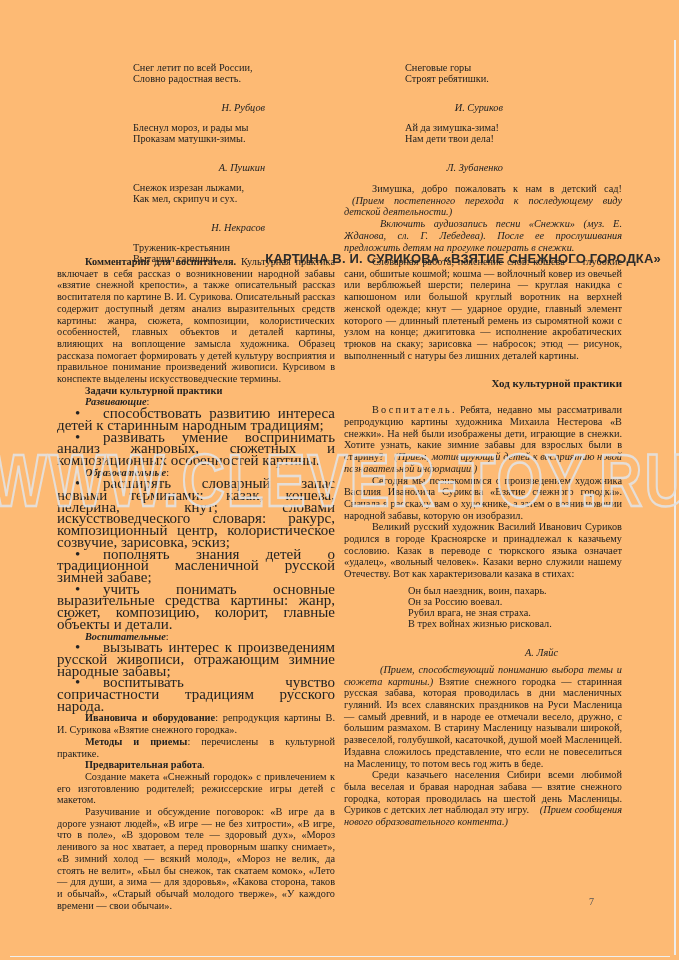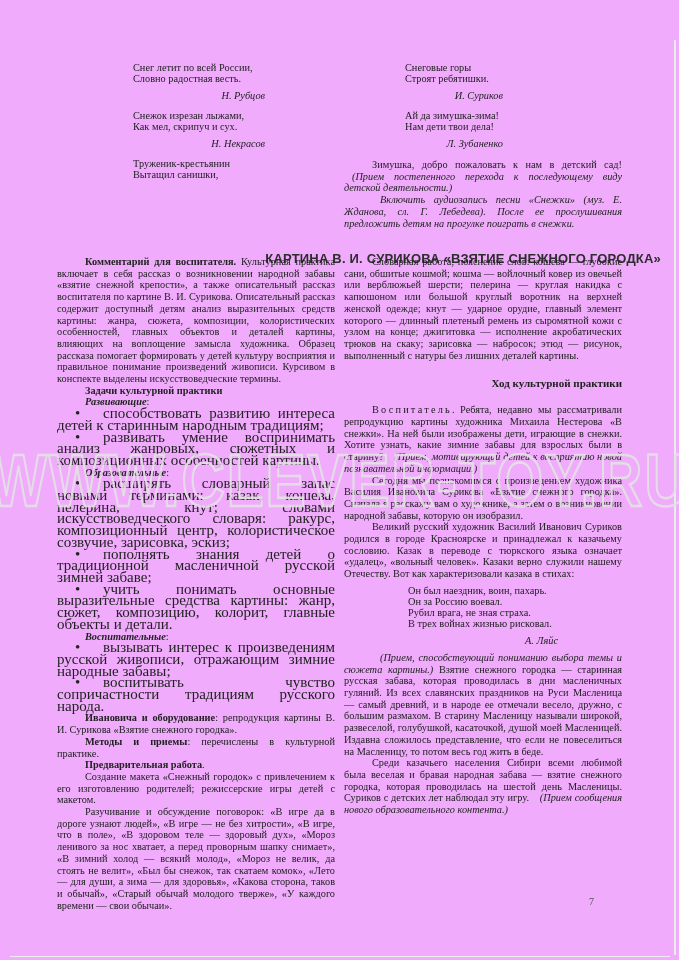--- a/index.html
+++ b/index.html
@@ -1,28 +1,28 @@
 <!DOCTYPE html>
 <html lang="ru"><head>
 <meta charset="utf-8">
 <style>
   html,body{margin:0;padding:0;background:#fff;}
-  .page{position:relative;width:679px;height:960px;background:#f0abfc;overflow:hidden;
+  .page{position:relative;width:679px;height:960px;background:#fdba74;overflow:hidden;
         font-family:"Liberation Serif",serif;color:#222;}
   .edge-r{position:absolute;right:3px;top:40px;width:2px;height:915px;background:#ececec;}
   .edge-b{position:absolute;left:10px;bottom:3px;width:660px;height:1px;background:#efefef;}
 
   
   .poems-left{position:absolute;left:133px;top:62px;width:132px;}
   .top-right{position:absolute;left:344px;top:62px;width:278px;}
   .poems-right{margin-left:61px;width:98px;margin-bottom:10px;}
   .stanza{margin-bottom:9px;}
   .stanza.mt{margin-top:5px;}
   .pl{font-size:10.3px;line-height:11px;white-space:nowrap;}
-  .pa{font-style:italic;text-align:right;font-size:10.3px;line-height:11px;margin-top:6px;}
+  .pa{font-style:italic;text-align:right;font-size:10.3px;line-height:11px;margin-top:18px;}
 
   
   .p{margin:0;text-align:justify;text-indent:28px;font-size:10.3px;line-height:11.7px;}
   .bul{margin:0;text-align:justify;text-indent:0;font-size:15px;line-height:11.7px;}
   .dot{display:inline-block;width:46px;padding-left:18px;box-sizing:border-box;}
   .b{font-weight:bold;}
   .i{font-style:italic;margin-left:8px;}
   .bi{font-weight:bold;font-style:italic;}
   .sp{letter-spacing:2.2px;}
 
@@ -46,20 +46,25 @@
 </head>
 <body>
 
 <div class="page">
 
   <div class="poems-left">
     <div class="stanza">
       <div class="pl">Снег летит по всей России,</div>
       <div class="pl">Словно радостная весть.</div>
       <div class="pa">Н. Рубцов</div>
+    </div>
+    <div class="stanza">
+      <div class="pl">Блеснул мороз, и рады мы</div>
+      <div class="pl">Проказам матушки-зимы.</div>
+      <div class="pa">А. Пушкин</div>
     </div>
     <div class="stanza">
       <div class="pl">Снежок изрезан лыжами,</div>
       <div class="pl">Как мел, скрипуч и сух.</div>
       <div class="pa">Н. Некрасов</div>
     </div>
     <div class="stanza mt">
       <div class="pl">Труженик-крестьянин</div>
       <div class="pl">Вытащил санишки,</div>
     </div>

